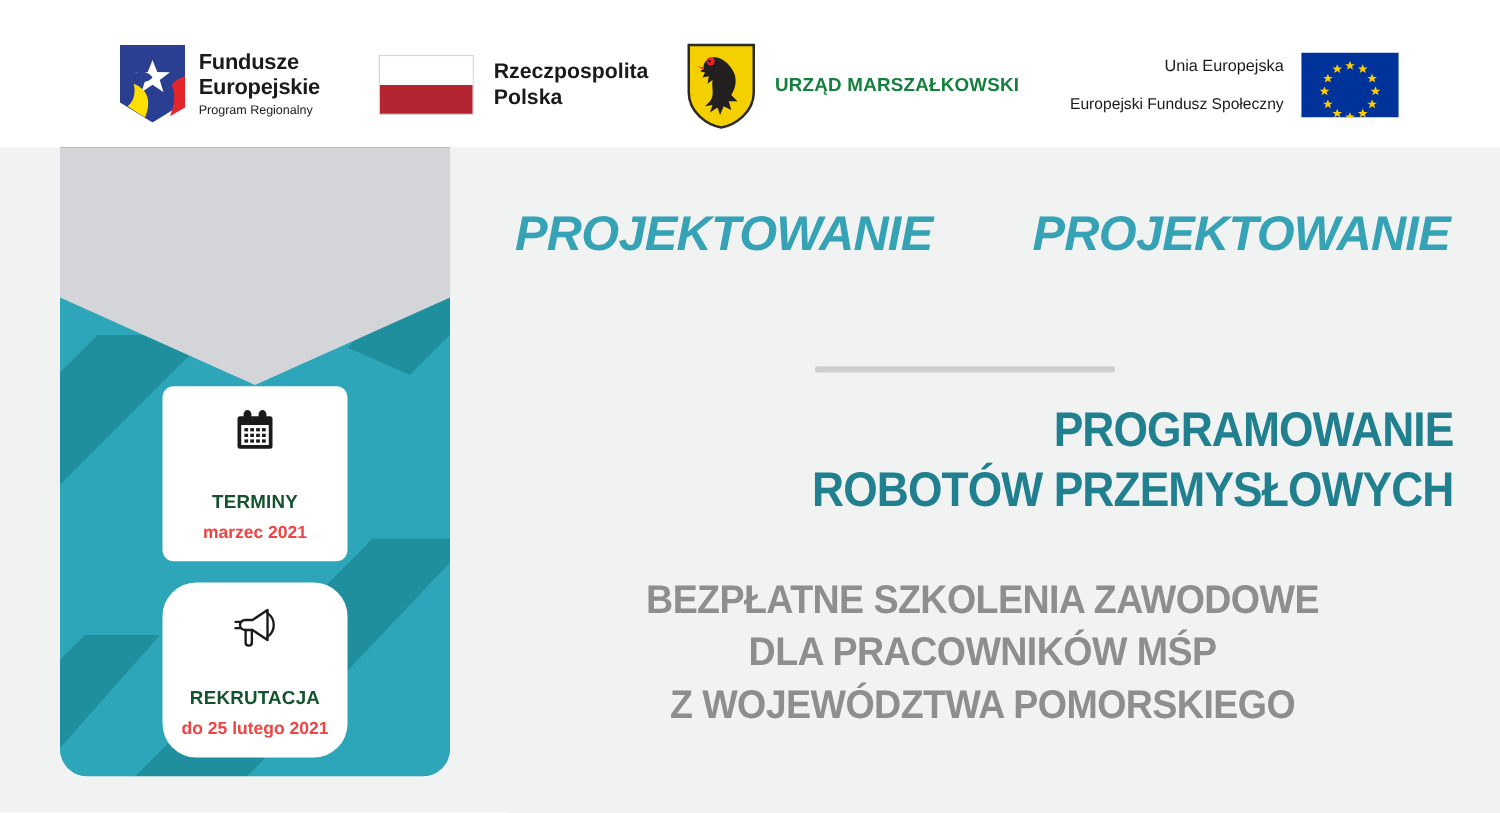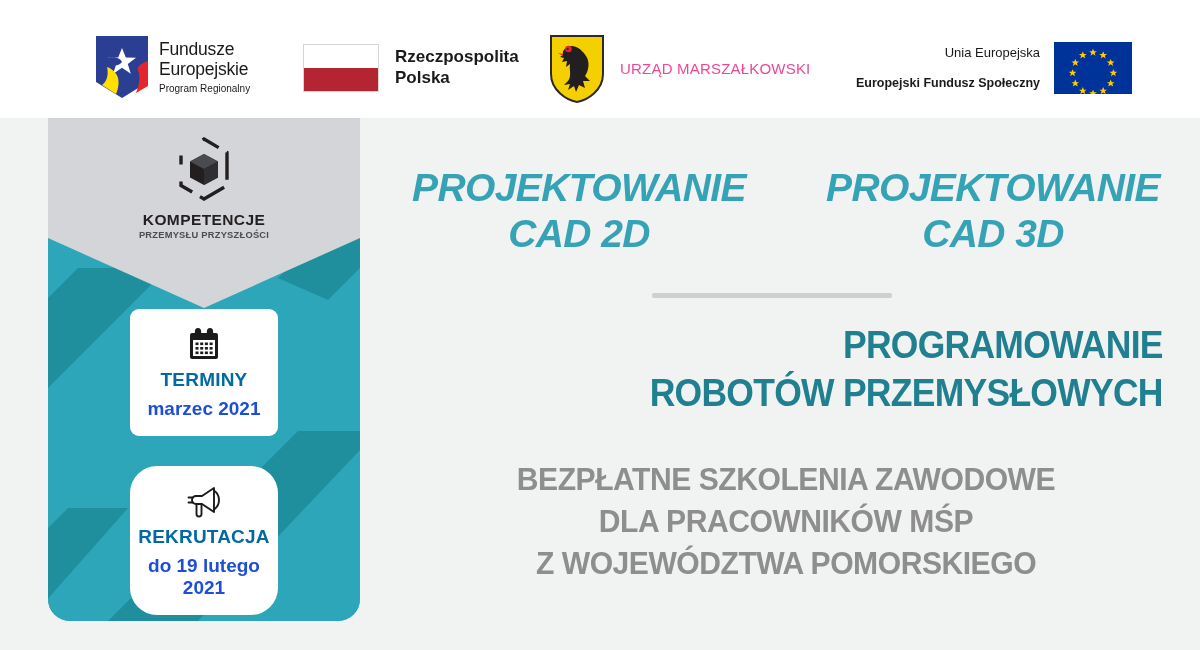--- a/index.html
+++ b/index.html
@@ -15,40 +15,40 @@
   .logobar {
     position: absolute; top: 0; left: 0; width: 1200px; height: 118px;
     background: #ffffff;
     display: flex; align-items: center;
   }
   .logo-txt { line-height: 1.12; color: #1a1a1a; }
 
   
   .fe-wrap { position: absolute; left: 96px; top: 36px; display: flex; align-items: center; gap: 11px; }
   .fe-mark { width: 52px; height: 62px; display: block; }
-  .fe-t1 { font-size: 17.5px; font-weight: normal; letter-spacing: -0.2px; }
+  .fe-t1 { font-size: 17.5px; font-weight: bold; letter-spacing: -0.2px; }
   .fe-t2 { font-size: 10px; font-weight: normal; margin-top: 3px; }
 
   
   .pl-wrap { position: absolute; left: 303px; top: 44px; display: flex; align-items: center; gap: 16px; }
   .pl-flag { width: 76px; height: 48px; border: 1px solid #d5d5d5; display: block; }
   .pl-flag .w { height: 50%; background: #ffffff; }
   .pl-flag .r { height: 50%; background: #b52531; }
   .pl-t { font-size: 17px; font-weight: bold; line-height: 1.22; }
 
   
   .um-wrap { position: absolute; left: 548px; top: 34px; display: flex; align-items: center; gap: 14px; }
   .um-mark { width: 58px; height: 70px; display: block; }
-  .um-t { font-size: 15px; font-weight: normal; line-height: 1.35; letter-spacing: 0.2px; color: #ec4899; }
+  .um-t { font-size: 15px; font-weight: bold; line-height: 1.35; letter-spacing: 0.2px; color: #15803d; }
 
   
   .eu-wrap { position: absolute; left: 856px; top: 42px; display: flex; align-items: center; gap: 14px; }
   .eu-t { text-align: right; }
   .eu-t1 { font-size: 13px; font-weight: normal; }
-  .eu-t2 { font-size: 12.5px; margin-top: 15px; font-weight: bold; }
+  .eu-t2 { font-size: 12.5px; margin-top: 15px; }
   .eu-flag { width: 78px; height: 52px; display: block; }
 
   
   .body-bg {
     position: absolute; left: 0; top: 118px; width: 1200px; height: 532px;
     background: #f1f2f2;
   }
 
   
   .card {
@@ -76,24 +76,24 @@
   .badge {
     position: absolute; left: 50%; transform: translateX(-50%);
     width: 148px; background: #ffffff; border-radius: 9px;
     display: flex; flex-direction: column; align-items: center;
     padding: 16px 6px 16px;
   }
   .badge-1 { top: 191px; }
   .badge-2 { top: 348px; border-radius: 27px; }
   .badge-icon { height: 40px; display: flex; align-items: center; justify-content: center; }
   .badge-title {
-    margin-top: 4px; font-size: 19px; font-weight: bold;
-    color: #0369a1; letter-spacing: 0.2px;
-  }
-  .badge-sub { margin-top: 7px; font-size: 19px; font-weight: bold; color: #1d4ed8; text-align: center; }
+    margin-top: 28px; font-size: 15px; font-weight: bold;
+    color: #14532d; letter-spacing: 0.2px;
+  }
+  .badge-sub { margin-top: 7px; font-size: 14px; font-weight: bold; color: #ef4444; }
 
   
   .content { position: absolute; left: 372px; top: 118px; width: 828px; height: 532px; }
 
   .cad-row {
     position: absolute; left: 0; top: 47px; width: 828px;
     display: flex; justify-content: space-around;
   }
   .cad-col { text-align: center; width: 50%; }
   .cad-line {
@@ -230,30 +230,20 @@
         <polygon points="60,503 250,313 330,313 150,503"></polygon>
         <polygon points="-60,470 20,390 80,390 -20,503 -60,503"></polygon>
         <polygon points="230,160 312,78 312,150 280,182"></polygon>
       </g>
     </svg>
 
     <svg class="card-top" viewBox="0 0 312 190" preserveAspectRatio="none">
       <path d="M0 0 H312 V120 L156 190 L0 120 Z" fill="#d3d5d8"></path>
     </svg>
 
-    <div class="card-logo">
-      <svg class="hexmark" viewBox="0 0 62 66">
-        <path d="M31 3 L54 16.5 V49.5 L31 63 L8 49.5 V16.5 Z" fill="none" stroke="#231f20" stroke-width="3.4" stroke-dasharray="17 9 28 9 28 9 17"></path>
-        <polygon points="31,18 45,25.5 45,41.5 31,49 17,41.5 17,25.5" fill="#231f20"></polygon>
-        <polygon points="31,18 45,25.5 31,33 17,25.5" fill="#4a4a4f"></polygon>
-        <polygon points="31,33 45,25.5 45,41.5 31,49" fill="#2e2e33"></polygon>
-      </svg>
-      <div class="kp-1">KOMPETENCJE</div>
-      <div class="kp-2">PRZEMYSŁU PRZYSZŁOŚCI</div>
-    </div>
 
     <div class="badge badge-1">
       <div class="badge-icon">
         <svg width="38" height="38" viewBox="0 0 38 38">
           <rect x="5" y="7" width="28" height="26" rx="2" fill="#1b1b1b"></rect>
           <rect x="8" y="14" width="22" height="16" fill="#ffffff"></rect>
           <ellipse cx="13" cy="6" rx="3.2" ry="4" fill="#1b1b1b"></ellipse>
           <ellipse cx="25" cy="6" rx="3.2" ry="4" fill="#1b1b1b"></ellipse>
           <g fill="#1b1b1b">
             <rect x="10.5" y="16.5" width="3" height="2.6"></rect>
@@ -279,34 +269,32 @@
       <div class="badge-icon">
         <svg width="42" height="38" viewBox="0 0 42 38" fill="none" stroke="#1b1b1b" stroke-width="1.9" stroke-linecap="round" stroke-linejoin="round">
           <path d="M13 13 H19 L31 5 V29 L19 21 H13 C10.8 21 9 19.2 9 17 C9 14.8 10.8 13 13 13 Z"></path>
           <path d="M31 7.5 C34.5 10 36 13.5 36 17 C36 20.5 34.5 24 31 26.5"></path>
           <path d="M13.5 21 V31 C13.5 32.4 14.6 33.5 16 33.5 C17.4 33.5 18.5 32.4 18.5 31 V21"></path>
           <path d="M5.5 14.5 H10"></path>
           <path d="M5.5 19.5 H10"></path>
         </svg>
       </div>
       <div class="badge-title">REKRUTACJA</div>
-      <div class="badge-sub">do 19 lutego 2021</div>
+      <div class="badge-sub">do 25 lutego 2021</div>
     </div>
   </div>
 
   <div class="content">
 
     <div class="cad-row">
       <div class="cad-col">
         <div class="cad-line">PROJEKTOWANIE</div>
-        <div class="cad-line">CAD 2D</div>
       </div>
       <div class="cad-col">
         <div class="cad-line">PROJEKTOWANIE</div>
-        <div class="cad-line">CAD 3D</div>
       </div>
     </div>
 
     <div class="divider"></div>
 
     <div class="prog">
       <div class="prog-line">PROGRAMOWANIE</div>
       <div class="prog-line">ROBOTÓW PRZEMYSŁOWYCH</div>
     </div>
 

